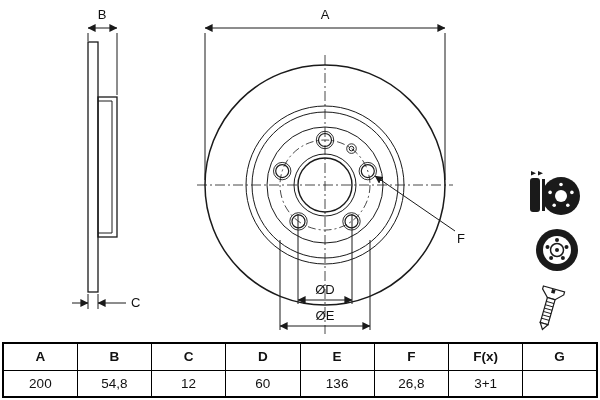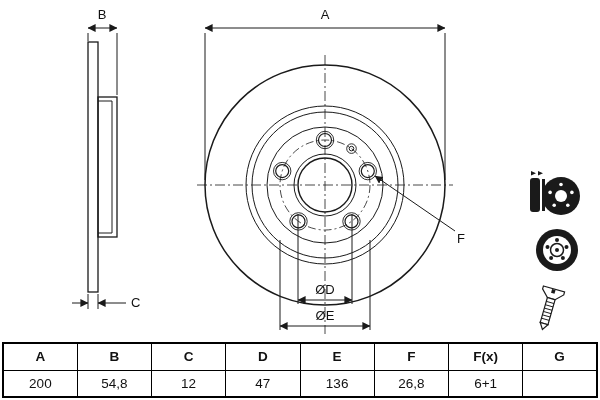--- a/index.html
+++ b/index.html
@@ -151,23 +151,23 @@
         <th>D</th>
         <th>E</th>
         <th>F</th>
         <th>F(x)</th>
         <th>G</th>
       </tr>
       <tr>
         <td>200</td>
         <td>54,8</td>
         <td>12</td>
-        <td>47</td>
+        <td>60</td>
         <td>136</td>
         <td>26,8</td>
-        <td>6+1</td>
+        <td>3+1</td>
         <td></td>
       </tr>
     </tbody>
       </table>
   </div>
 
 </div>
 
 </body></html>

